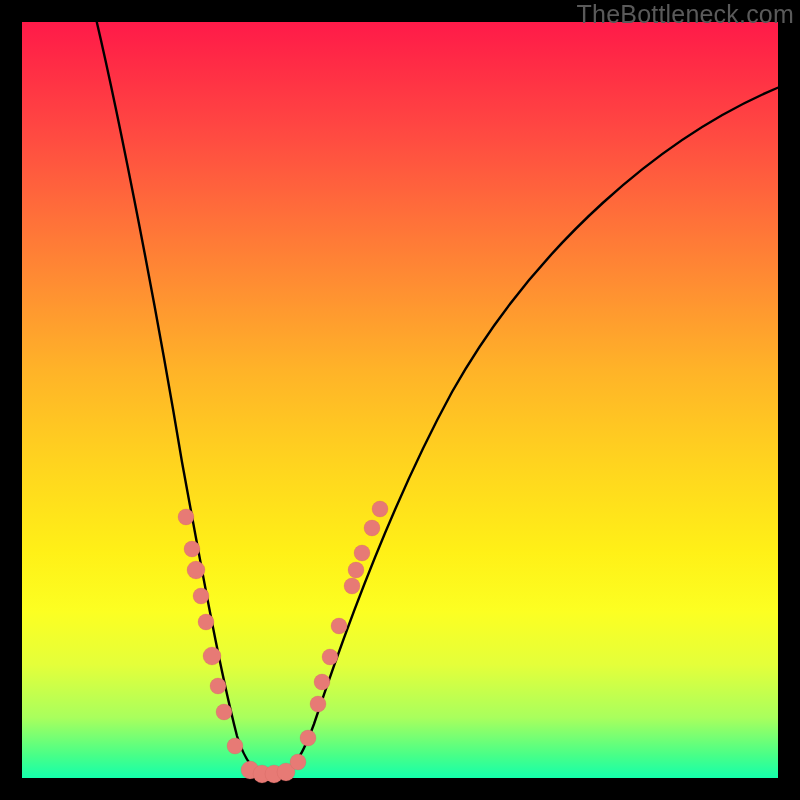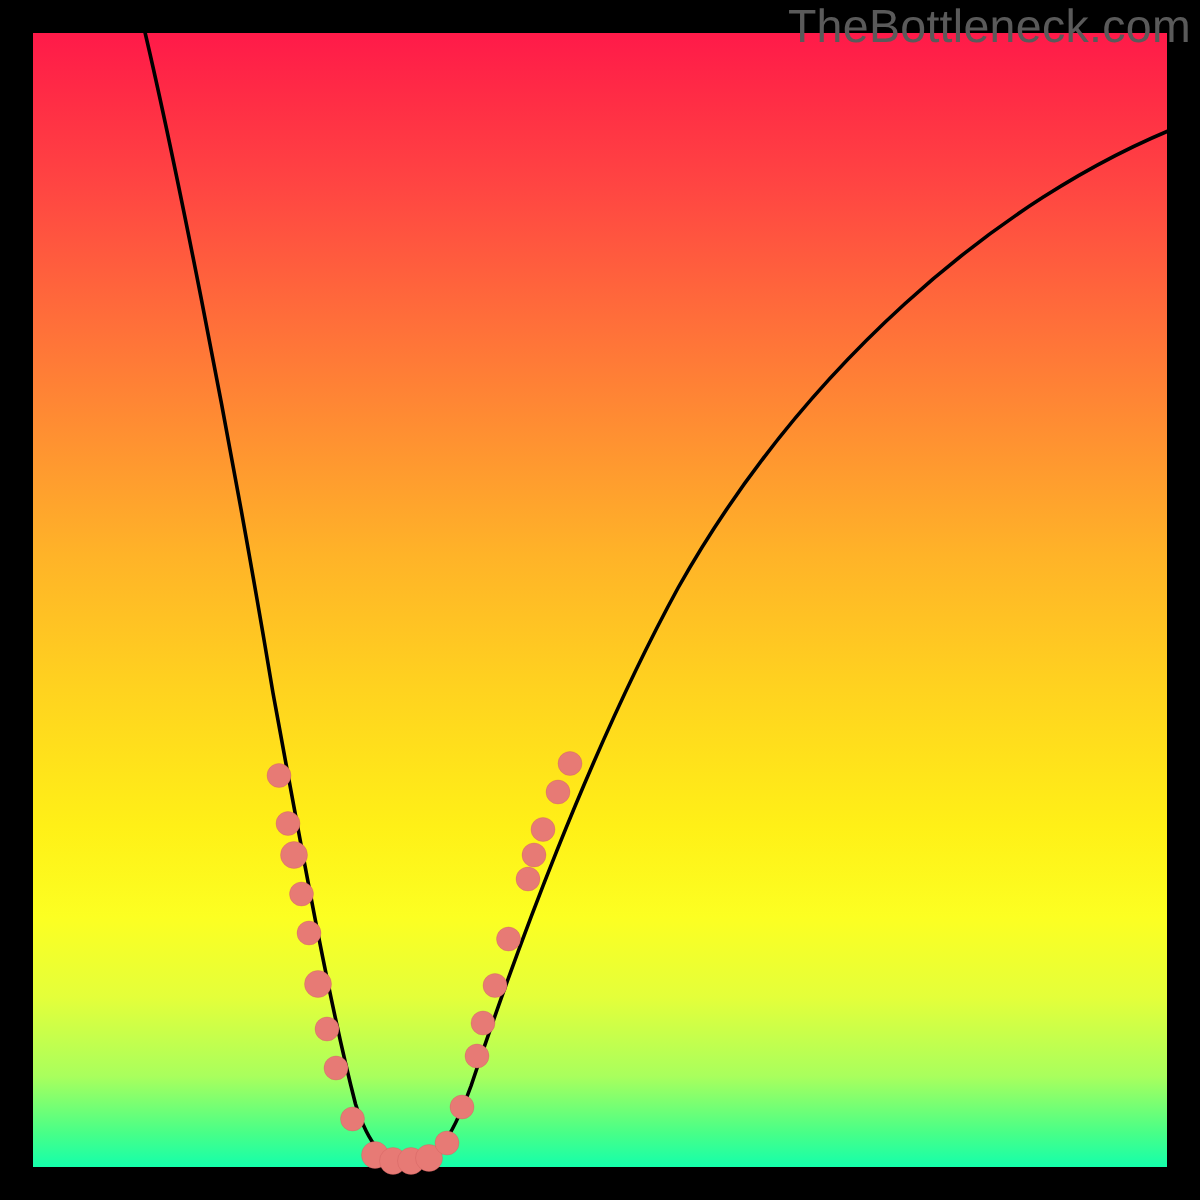--- a/index.html
+++ b/index.html
@@ -31,21 +31,21 @@
       #a9ff5d 92%,
       #48ff88 97%,
       #14ffab 100%
     );
   }
   .watermark {
     position: absolute;
     top: 0px;
     right: 6px;
     color: #5a5a5a;
-    font-size: 31px;
+    font-size: 25px;
     letter-spacing: 0.2px;
     z-index: 5;
     font-weight: 500;
   }
   svg.curve {
     position: absolute;
     left: 0;
     top: 0;
     width: 756px;
     height: 756px;

